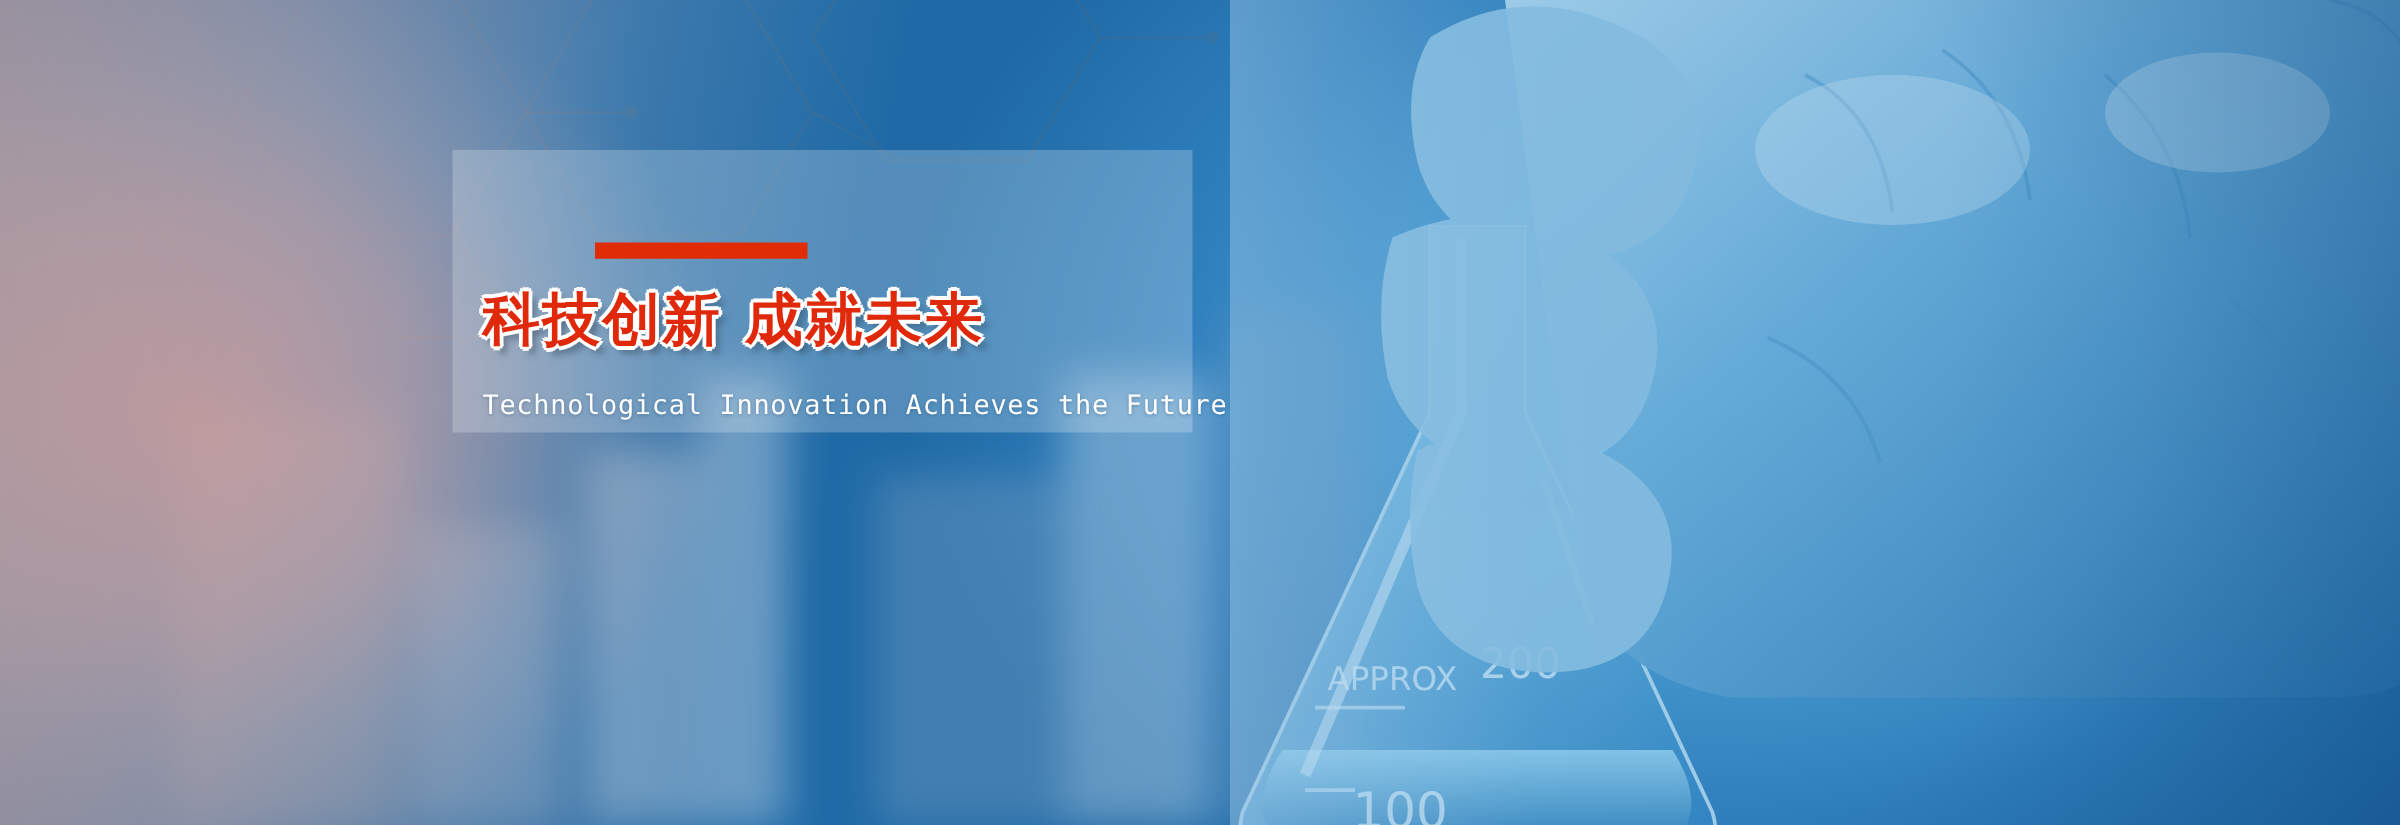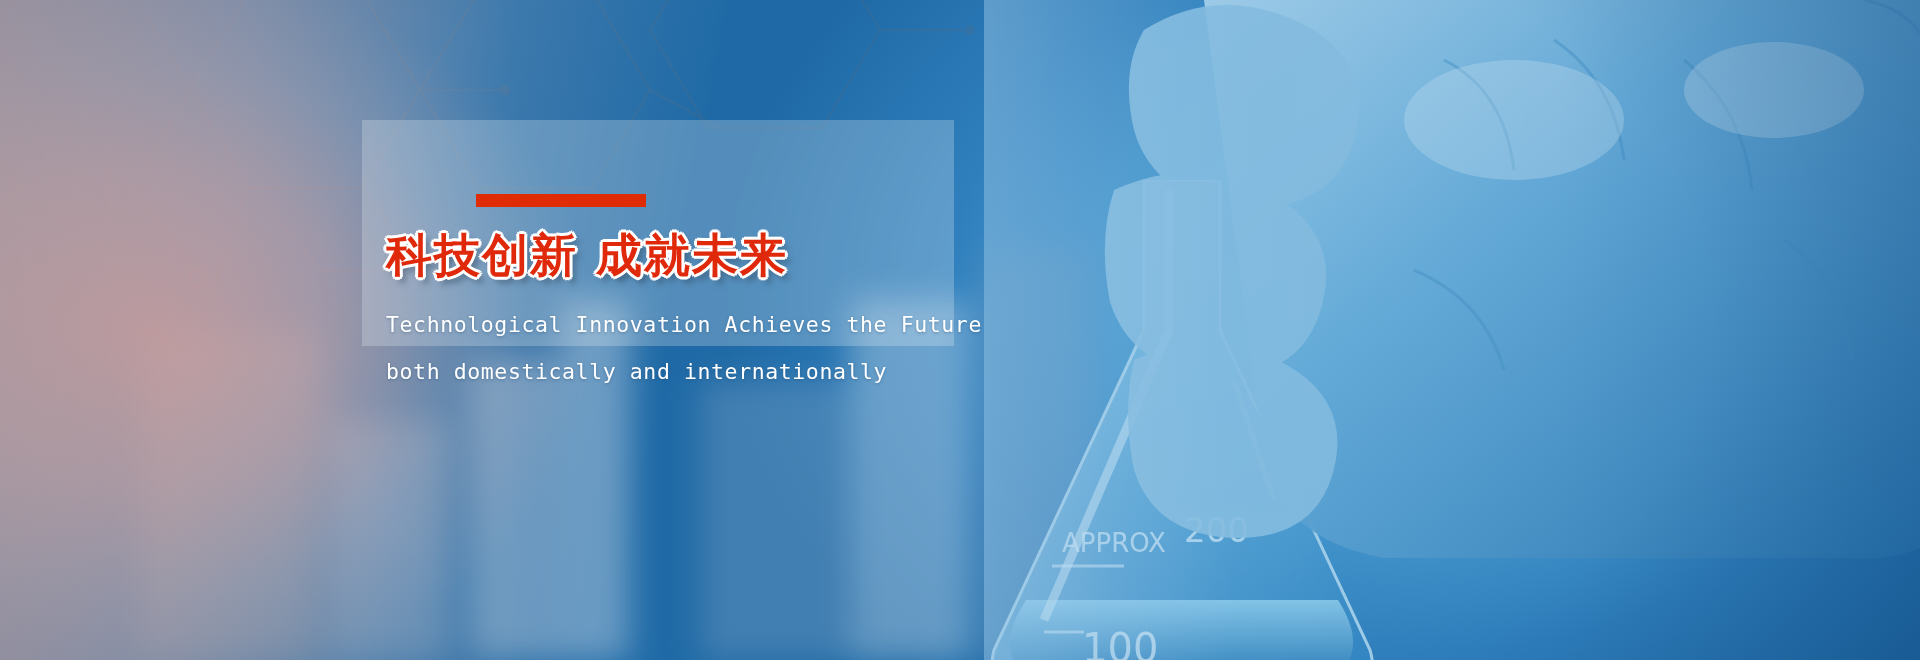--- a/index.html
+++ b/index.html
@@ -205,17 +205,16 @@
   <div class="rose-wash2"></div>
   <div class="vignette"></div>
 
   <div class="panel"></div>
 
   <div class="copy">
     <div class="rule"></div>
     <div class="headline">科技创新  成就未来</div>
     <div class="sub">
       <div class="sub-line">Technological Innovation Achieves the Future</div>
-      <div class="sub-line">both domestically and internationally</div>
     </div>
   </div>
 
 </div>
 
 </body></html>

